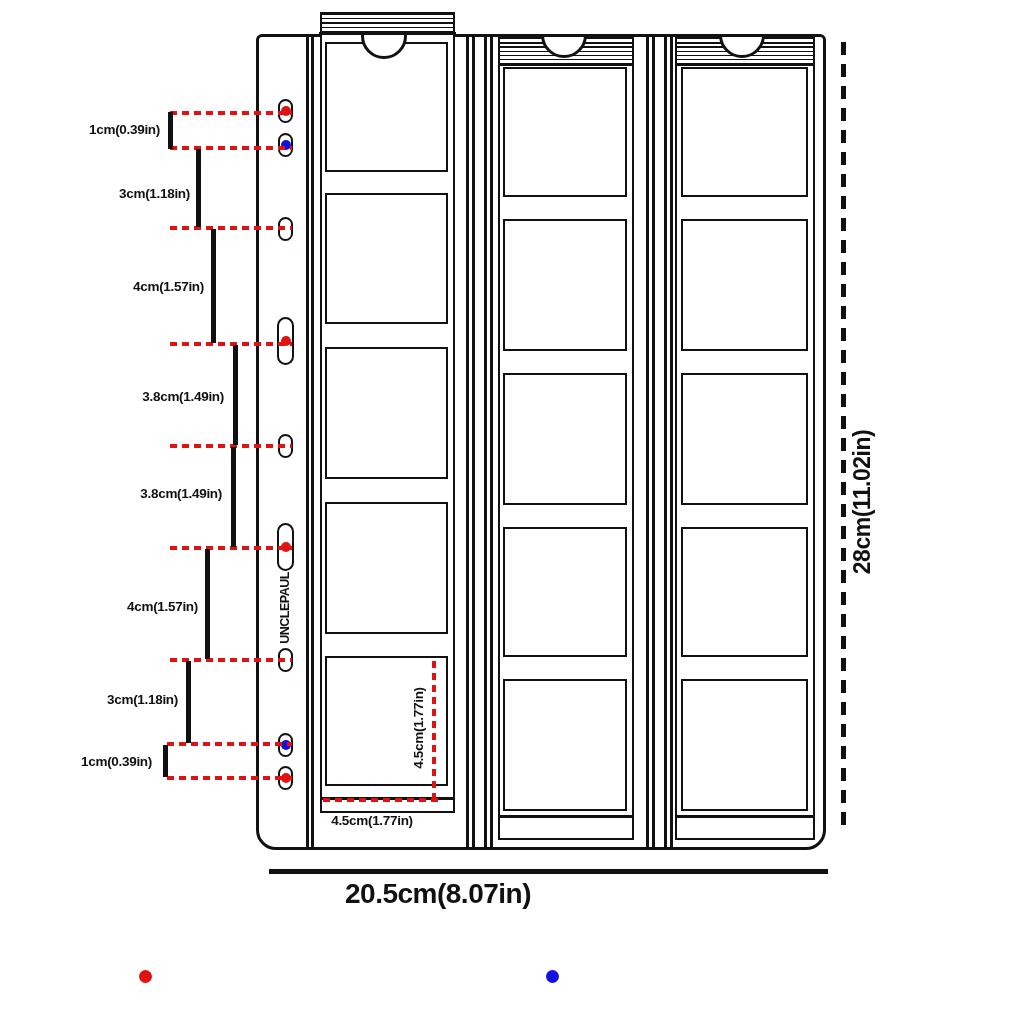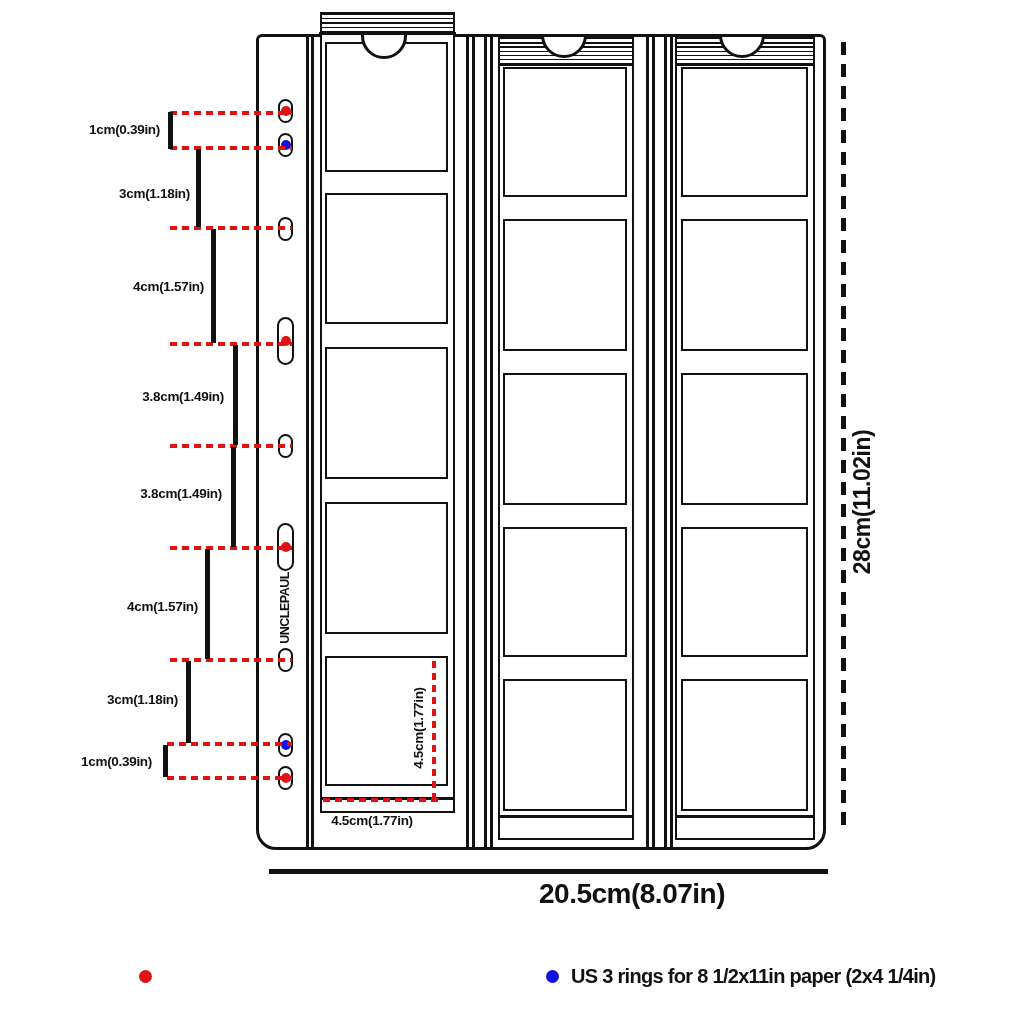--- a/index.html
+++ b/index.html
@@ -27,21 +27,21 @@
   
   .rdash{height:4px;background:repeating-linear-gradient(90deg,#e11212 0px,#e11212 7px,rgba(0,0,0,0) 7px,rgba(0,0,0,0) 12px);}
   .rdashv{width:4px;background:repeating-linear-gradient(180deg,#e11212 0px,#e11212 7px,rgba(0,0,0,0) 7px,rgba(0,0,0,0) 12px);}
   .bdashv{width:4.5px;background:repeating-linear-gradient(180deg,#111 0px,#111 13px,rgba(0,0,0,0) 13px,rgba(0,0,0,0) 22px);}
   .brk{width:4.5px;background:#111;}
   
   .mlabel{font-weight:bold;font-size:13.5px;letter-spacing:-0.3px;text-align:right;white-space:nowrap;}
   .rot{transform:rotate(-90deg);}
   .plabel{font-weight:bold;font-size:13.5px;letter-spacing:-0.3px;text-align:center;white-space:nowrap;}
   .brand{font-weight:bold;font-size:12.5px;letter-spacing:-0.5px;text-align:center;white-space:nowrap;}
-  .dimbig{font-weight:bold;font-size:28px;letter-spacing:-0.5px;text-align:right;white-space:nowrap;}
+  .dimbig{font-weight:bold;font-size:28px;letter-spacing:-0.5px;text-align:left;white-space:nowrap;}
   .dimside{font-weight:bold;font-size:23px;letter-spacing:-0.5px;text-align:center;white-space:nowrap;}
   .leg{font-weight:bold;font-size:20px;letter-spacing:-0.7px;white-space:nowrap;}
   .legdot{width:13px;height:13px;border-radius:50%;}
 </style>
 </head>
 <body>
 
 <div class="stage">
 
   <div class="abs page"></div>
@@ -157,15 +157,14 @@
   <div class="abs plabel" style="left:292px;top:813px;width:160px;">4.5cm(1.77in)</div>
 
   <div class="abs bdashv" style="left:841px;top:42px;height:783px;"></div>
   <div class="abs dimside rot" style="left:771px;top:490px;width:180px;height:24px;">28cm(11.02in)</div>
 
   <div class="abs" style="left:269px;top:869px;width:559px;height:4.5px;background:#111;"></div>
   <div class="abs dimbig" style="left:345px;top:878px;width:380px;">20.5cm(8.07in)</div>
 
   <div class="abs legdot" style="left:139px;top:970px;background:#e11212;"></div>
   <div class="abs legdot" style="left:546px;top:970px;background:#1212e0;"></div>
-  <div class="abs leg" style="left:571px;top:965px;">US 3 rings for 8 1/2x11in paper (2x4 1/4in)</div>
 
 </div>
 
 </body></html>

